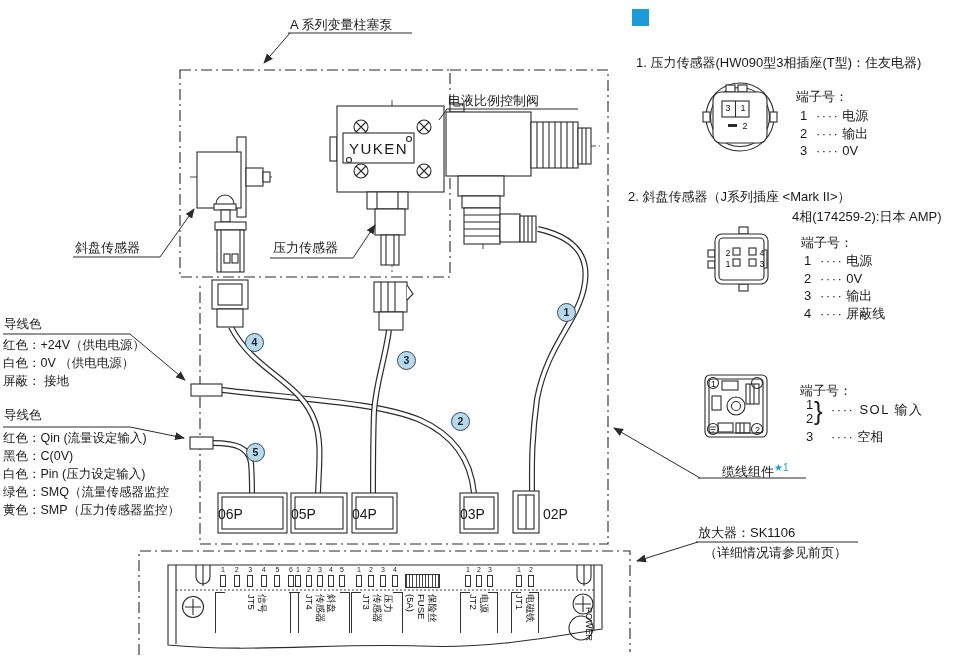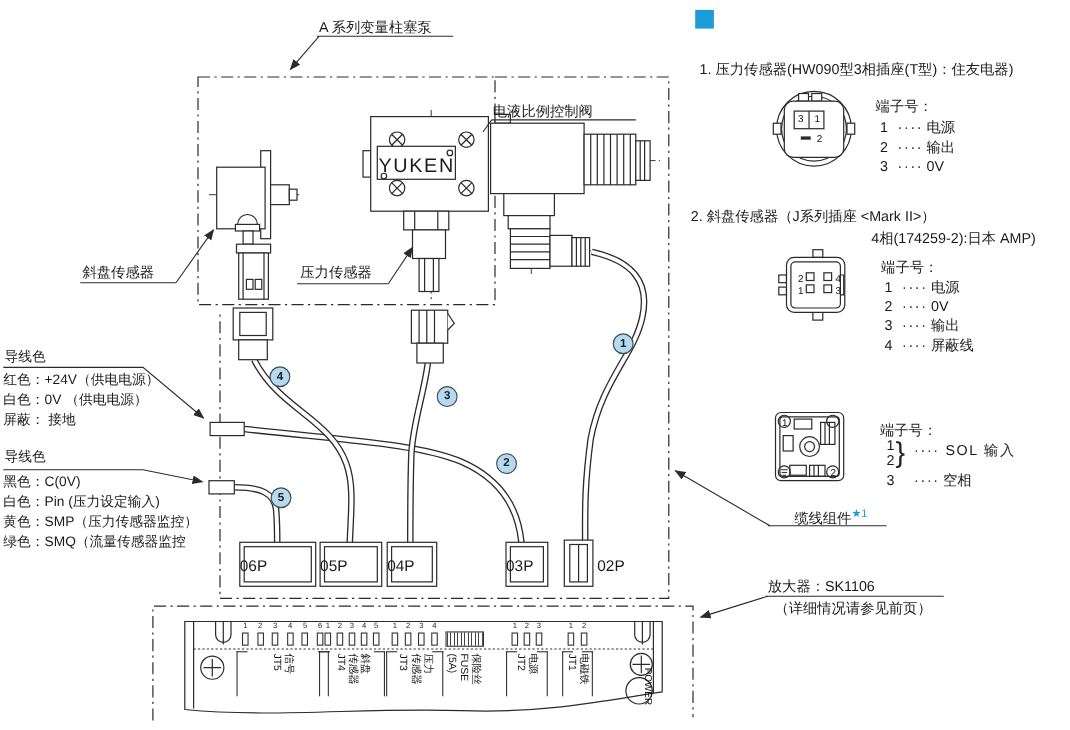--- a/index.html
+++ b/index.html
@@ -238,37 +238,38 @@
           <circle cx="757" cy="383" r="5.5"></circle>
         <circle cx="713" cy="429" r="5.5"></circle>
           <circle cx="757" cy="429" r="5.5"></circle>
         <path d="M710,427 h6 M710.5,429.5 h5 M711.5,432 h3" stroke-width="0.9"></path>
       </g>
     </g>
   </svg>
 
   <div class="abs t13" style="left:290px;top:17px">A 系列变量柱塞泵</div>
   <div class="abs t13" style="left:448px;top:93px">电液比例控制阀</div>
-  <div class="abs" style="left:344px;top:140px;width:69px;font-size:18px;letter-spacing:1.5px">YUKEN</div>
+  <div class="abs" style="left:344px;top:140px;width:69px;text-align:center;font-size:15px;letter-spacing:1.5px">YUKEN</div>
   <div class="abs t13" style="left:75px;top:240px">斜盘传感器</div>
   <div class="abs t13" style="left:273px;top:240px">压力传感器</div>
 
   <div class="abs wtitle" style="left:4px;top:316px">导线色</div>
   <div class="abs" style="left:3px;top:336px">
       <div class="wline">红色：+24V（供电电源）</div>
       <div class="wline">白色：0V （供电电源）</div>
       <div class="wline">屏蔽： 接地</div>
     </div>
 
   <div class="abs wtitle" style="left:4px;top:407px">导线色</div>
   <div class="abs" style="left:3px;top:429px">
+      <div class="wline">红色：Qin (流量设定输入)</div>
       <div class="wline">黑色：C(0V)</div>
       <div class="wline">白色：Pin (压力设定输入)</div>
+      <div class="wline">绿色：SMQ（流量传感器监控</div>
       <div class="wline">黄色：SMP（压力传感器监控）</div>
-      <div class="wline">绿色：SMQ（流量传感器监控</div>
     </div>
 
   <div class="abs cnum" style="left:557px;top:303px">1</div>
   <div class="abs cnum" style="left:451px;top:412px">2</div>
   <div class="abs cnum" style="left:397px;top:351px">3</div>
   <div class="abs cnum" style="left:245px;top:333px">4</div>
   <div class="abs cnum" style="left:246px;top:443px">5</div>
 
   <div class="abs cplabel" style="left:218px;top:506px;width:69px">06P</div>
   <div class="abs cplabel" style="left:291px;top:506px;width:40px">05P</div>

